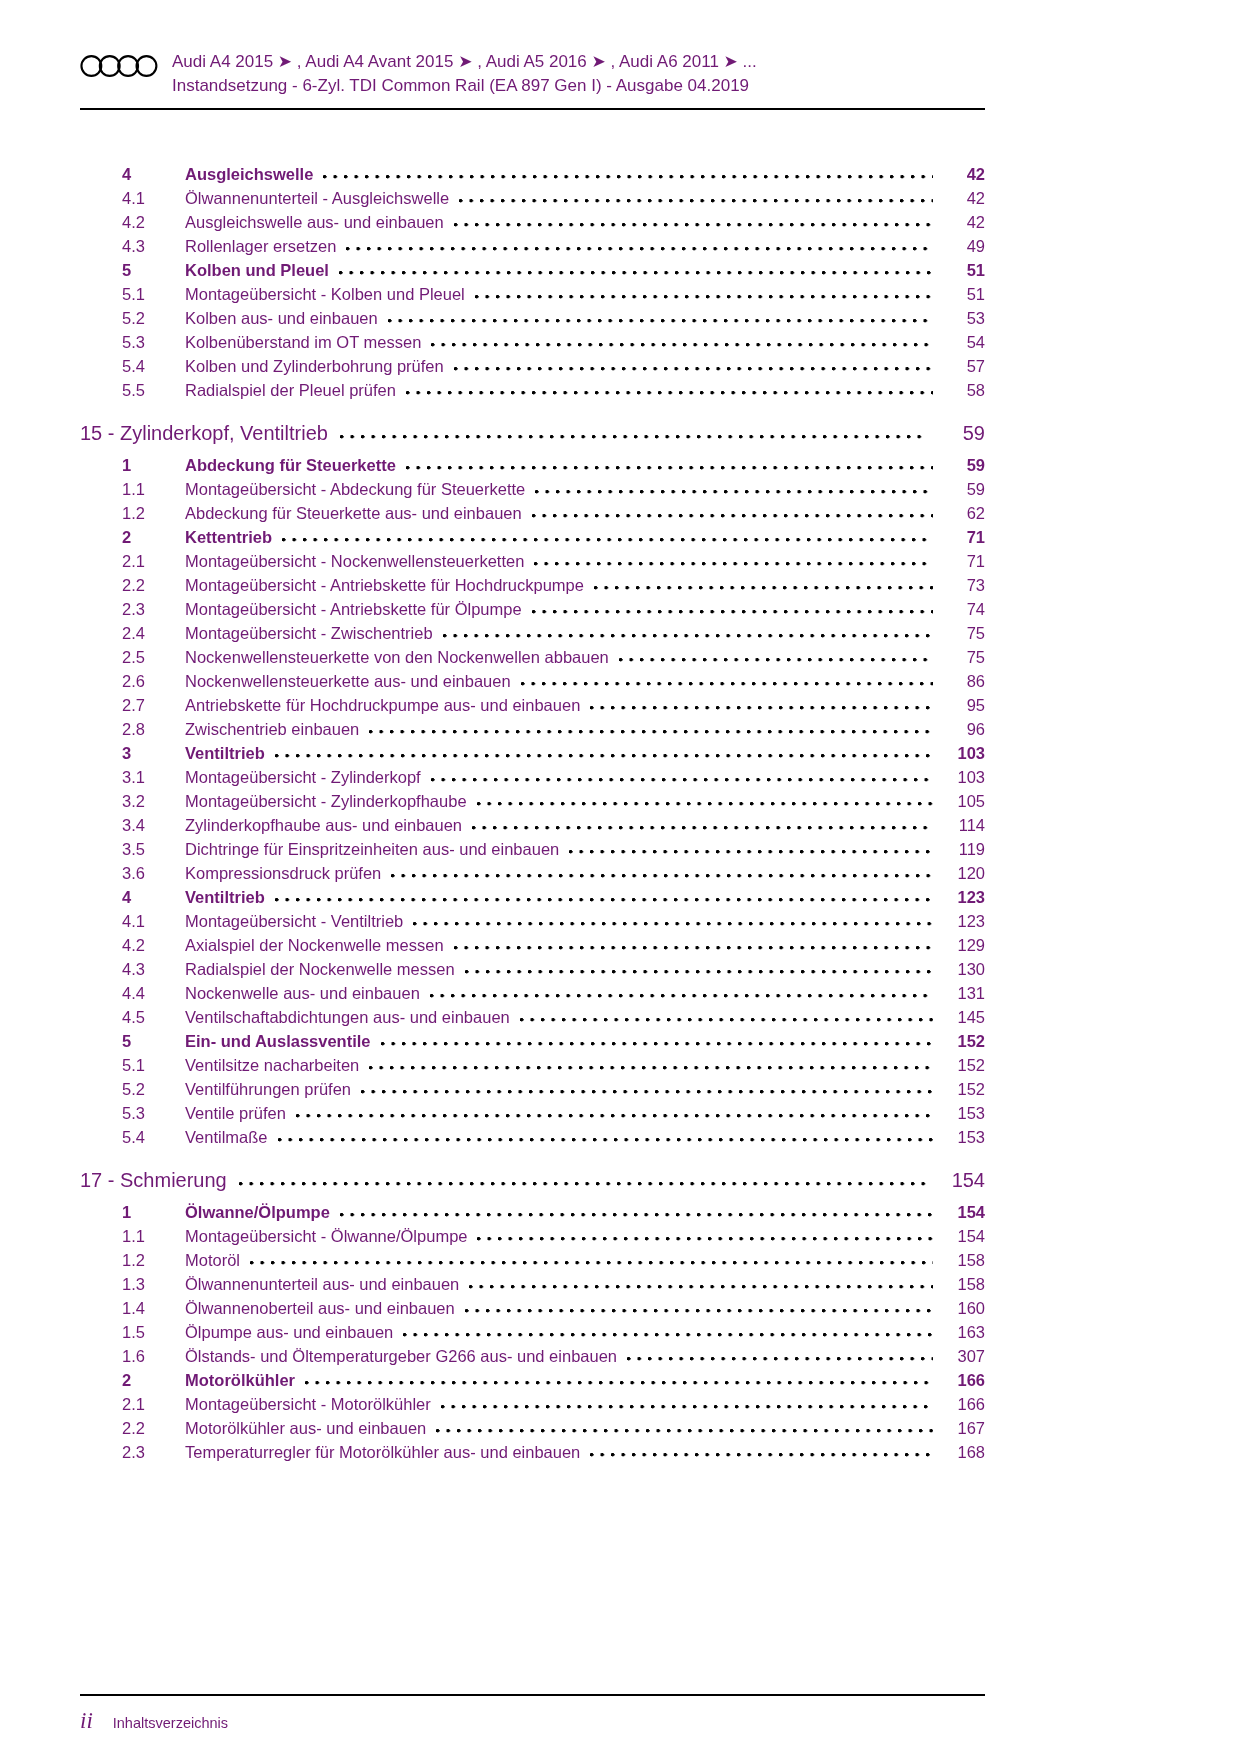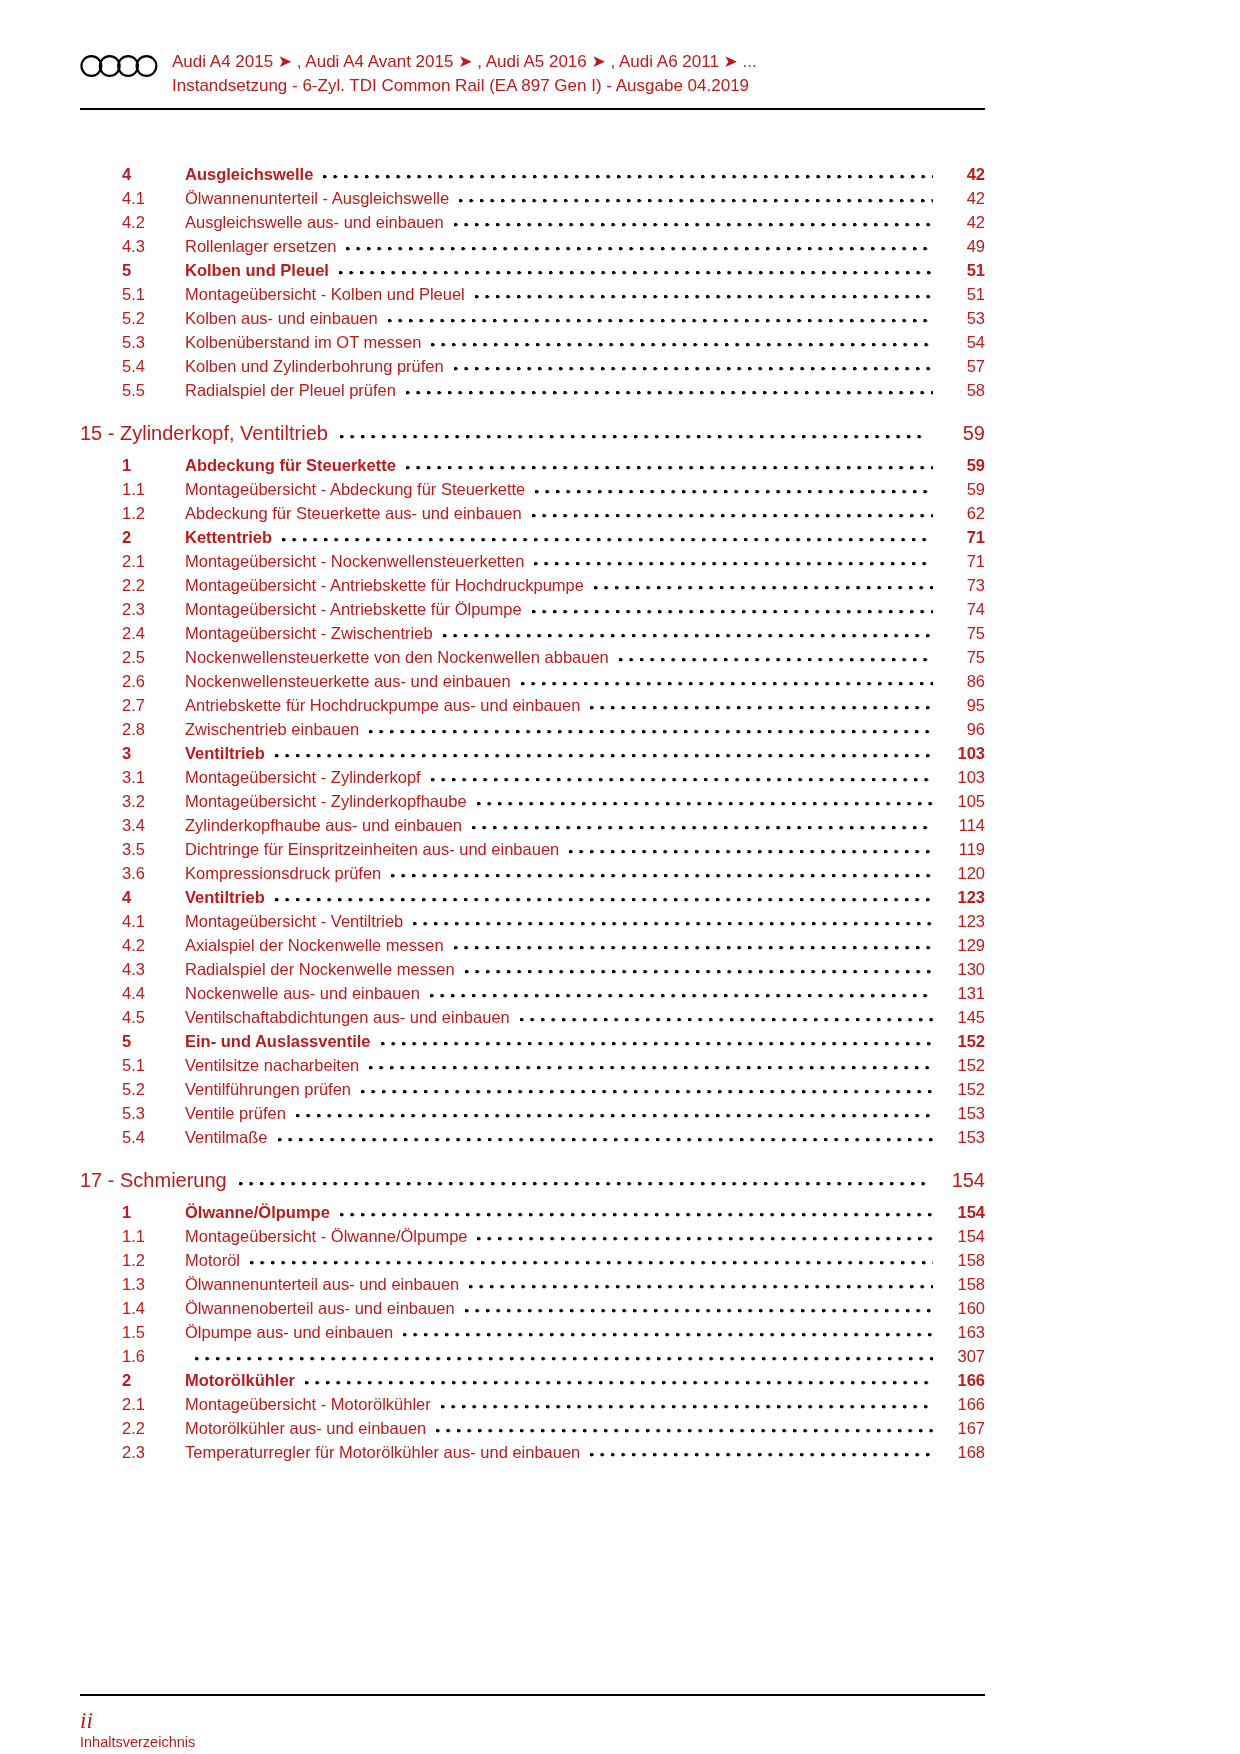--- a/index.html
+++ b/index.html
@@ -3,21 +3,21 @@
 <meta charset="utf-8">
 <style>
   * { margin: 0; padding: 0; box-sizing: border-box; }
   html, body { background: #e9e9e9; }
   .page {
     position: relative;
     width: 1240px;
     height: 1754px;
     margin: 0 auto;
     background: #ffffff;
-    color: #b91c1c;
+    color: #701a75;
     font-family: "Liberation Sans", sans-serif;
     overflow: hidden;
   }
   
   .header {
     position: absolute;
     left: 80px;
     top: 50px;
     width: 905px;
     border-bottom: 2px solid #000;
@@ -85,21 +85,20 @@
   
   .footer {
     position: absolute;
     left: 80px;
     top: 1694px;
     width: 905px;
     border-top: 2px solid #000;
     padding-top: 12px;
     display: flex;
     align-items: baseline;
-    flex-direction: column;
   }
   .footer .folio {
     font-family: "Liberation Serif", serif;
     font-style: italic;
     font-size: 23px;
     margin-right: 20px;
   }
   .footer .footer-label { font-size: 14.5px; }
 </style>
 </head>
@@ -398,20 +397,21 @@
         <span class="pagenum">160</span>
       </div>
       <div class="row normal">
         <span class="num">1.5</span>
         <span class="title">Ölpumpe aus- und einbauen</span>
         <span class="leader"></span>
         <span class="pagenum">163</span>
       </div>
       <div class="row normal">
         <span class="num">1.6</span>
+        <span class="title">Ölstands- und Öltemperaturgeber G266 aus- und einbauen</span>
         <span class="leader"></span>
         <span class="pagenum">307</span>
       </div>
       <div class="row bold">
         <span class="num">2</span>
         <span class="title">Motorölkühler</span>
         <span class="leader"></span>
         <span class="pagenum">166</span>
       </div>
       <div class="row normal">

